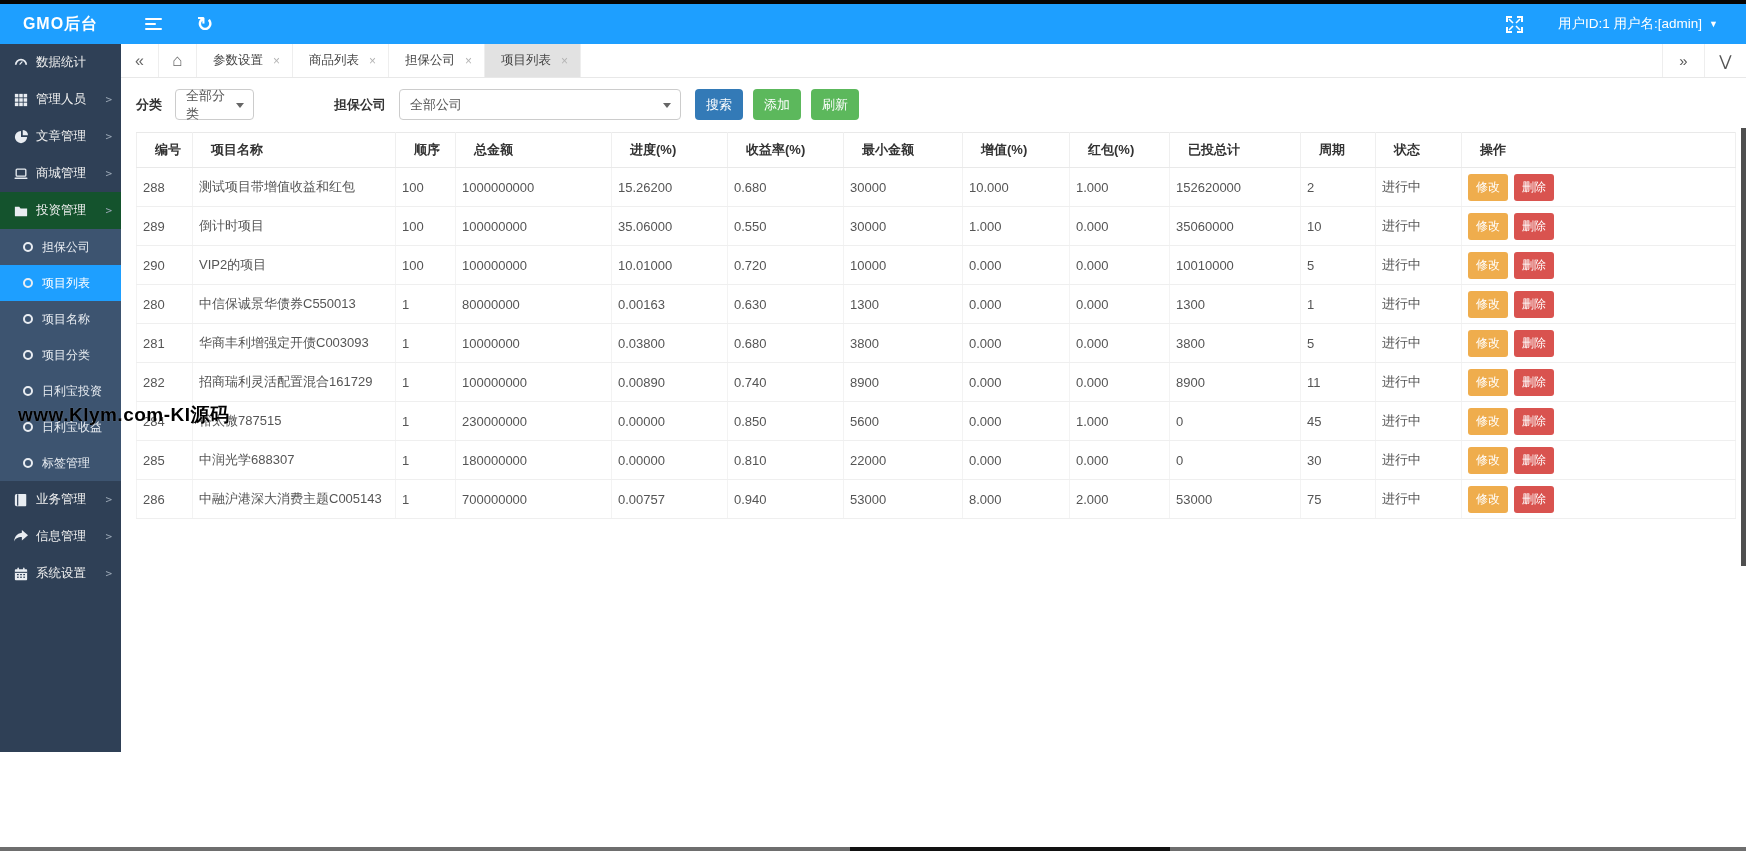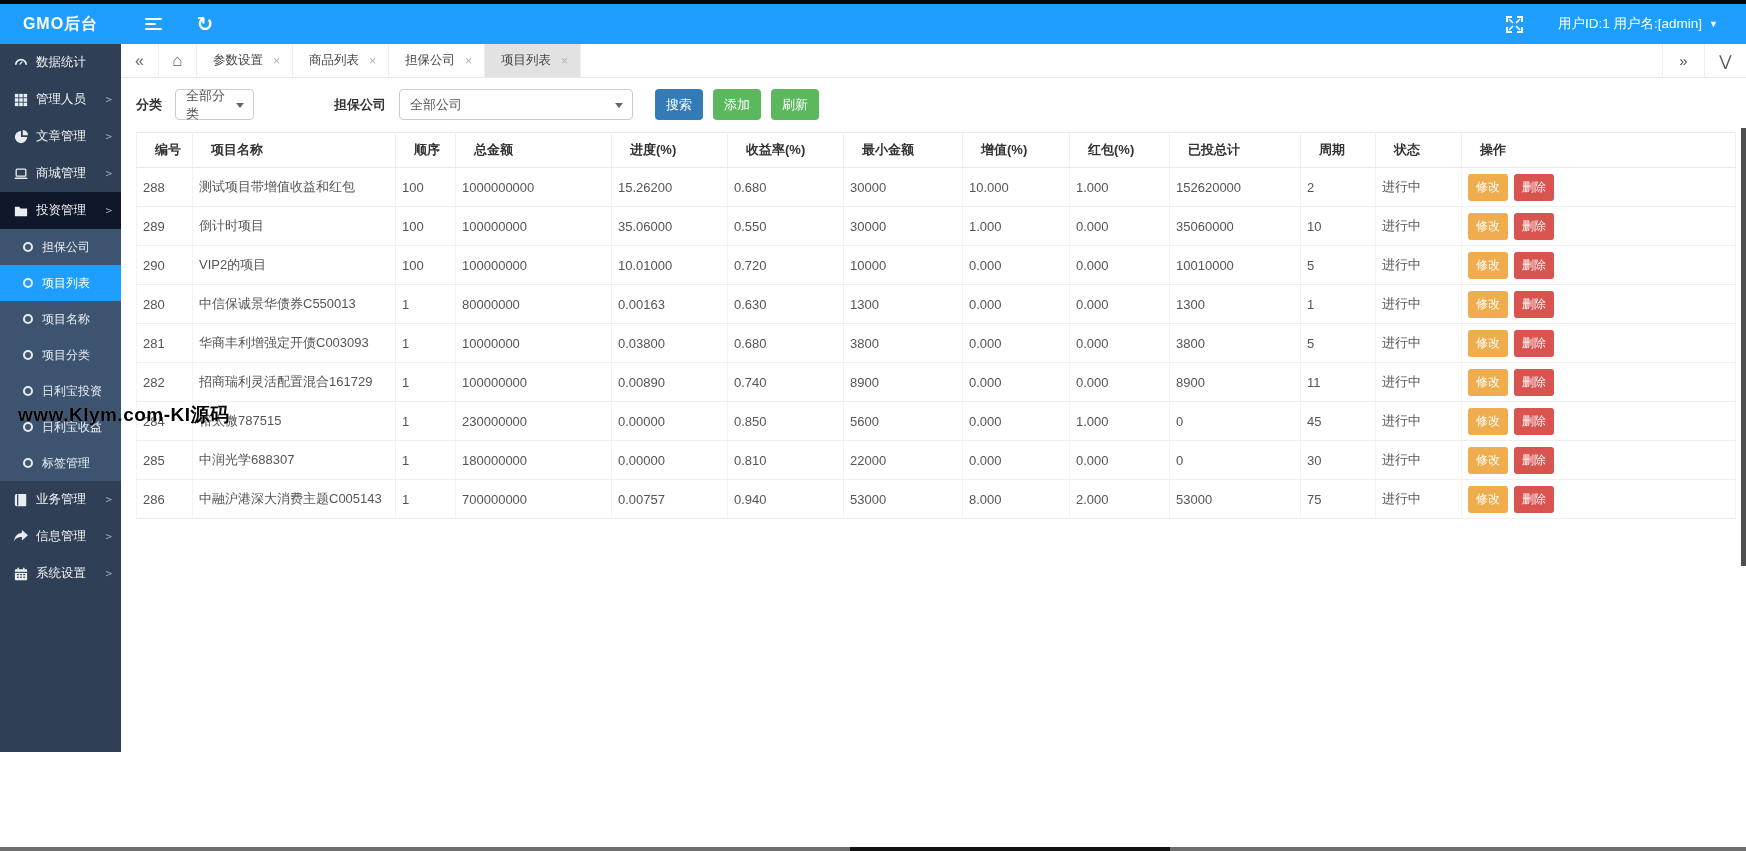--- a/index.html
+++ b/index.html
@@ -23,42 +23,42 @@
   .fullscreen-svg { width:17px; height:17px; }
   .user-box { display:flex; align-items:center; color:#fff; font-size:13.5px; margin:0 28px 0 24px; cursor:pointer; }
   .user-caret { font-size:9px; margin-left:7px; }
 
   
   .sidebar { position:absolute; left:0; top:44px; width:121px; height:708px; background:#2F4056; z-index:40; }
   .side-item { height:37px; display:flex; align-items:center; color:#f0f0f0; font-size:12.5px; cursor:pointer; padding-left:13px; position:relative; }
   .side-item .mi { width:15px; height:15px; margin-right:8px; display:flex; align-items:center; justify-content:center; flex:none; }
   .side-item .mi svg { width:14px; height:14px; fill:#e9edf2; }
   .side-item .arrow { position:absolute; right:9px; color:#9aa7b5; font-size:11px; font-family:"DejaVu Sans Mono",monospace; }
-  .side-item.parent-open { background:#0f172a;text-align:center; }
+  .side-item.parent-open { background:#14532d;text-align:center; }
   .side-sub { height:36px; display:flex; align-items:center; color:#e9edf2; font-size:12px; cursor:pointer; padding-left:23px; background:#3d5470; }
   .side-sub .ring { width:10px; height:10px; border:2px solid #e9edf2; border-radius:50%; margin-right:9px; flex:none; }
   .side-sub.active { background:#1E9FFF; color:#fff; }
 
   
   .tabbar { position:absolute; left:121px; top:44px; width:1625px; height:34px; background:#fff; border-bottom:1px solid #e8e8e8; display:flex; align-items:stretch; z-index:30; }
   .tab-ctrl { width:38px; display:flex; align-items:center; justify-content:center; color:#666; font-size:16px; cursor:pointer; border-right:1px solid #eee; }
   .home-icon { font-size:17px; color:#666; }
   .tab { display:flex; align-items:center; padding:0 12px 0 16px; font-size:12.5px; color:#444; border-right:1px solid #eee; cursor:pointer; }
   .tab .close { color:#b3b3b3; font-size:12px; margin-left:10px; cursor:pointer; }
   .tab.active { background:#e2e2e2; }
   .tabbar-fill { flex:1; }
   .tab-right { width:42px; display:flex; align-items:center; justify-content:center; color:#555; font-size:15px; border-left:1px solid #eee; cursor:pointer; }
 
   
   .content { position:absolute; left:121px; top:79px; width:1625px; height:768px; background:#fff; }
   .filter-row { display:flex; align-items:center; height:31px; margin:10px 0 12px 15px; }
   .flabel { font-size:13px; font-weight:bold; color:#333; margin-right:13px; }
   .sel { position:relative; height:31px; border:1px solid #ccc; border-radius:4px; background:#fff; display:flex; align-items:center; padding:0 24px 0 10px; font-size:13px; color:#555; cursor:pointer; }
   .sel.cat { width:79px; margin-right:80px; }
-  .sel.comp { width:234px; margin-right:22px; }
+  .sel.comp { width:282px; margin-right:14px; }
   .sel .chev { position:absolute; right:9px; top:13px; width:0; height:0; border-left:4px solid transparent; border-right:4px solid transparent; border-top:5px solid #666; }
   .btn { height:31px; border:none; border-radius:4px; color:#fff; font-size:13px; padding:0 11px; margin-right:10px; cursor:pointer; font-family:inherit; }
   .btn-search { background:#337ab7; }
   .btn-green { background:#5cb85c; }
 
   
   .tbl-wrap { margin:0 10px 0 15px; }
   table { width:100%; border-collapse:collapse; table-layout:fixed; }
   th { text-align:left; font-size:13px; color:#333; font-weight:bold; padding:8px 18px; border-top:1px solid #e9e9e9; border-bottom:1px solid #e9e9e9; border-right:1px solid #efefef; border-left:1px solid #efefef; white-space:nowrap; overflow:hidden; }
   td { text-align:left; font-size:13px; color:#555; padding:0 6px; height:39px; border-bottom:1px solid #efefef; border-right:1px solid #f3f3f3; border-left:1px solid #f3f3f3; white-space:nowrap; overflow:hidden; }

